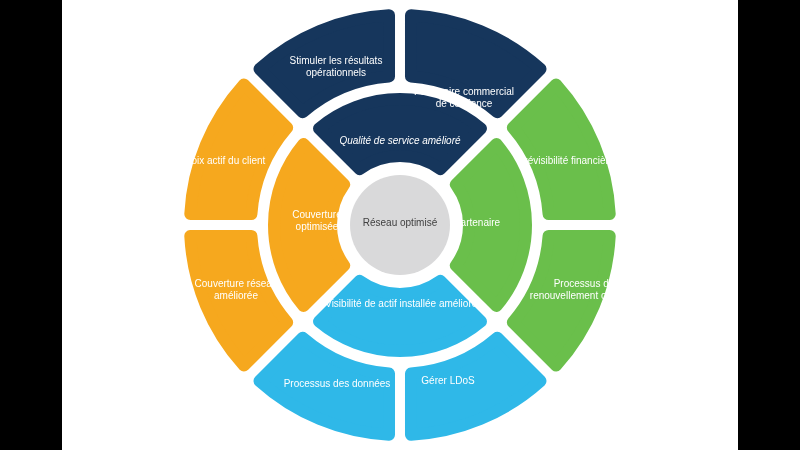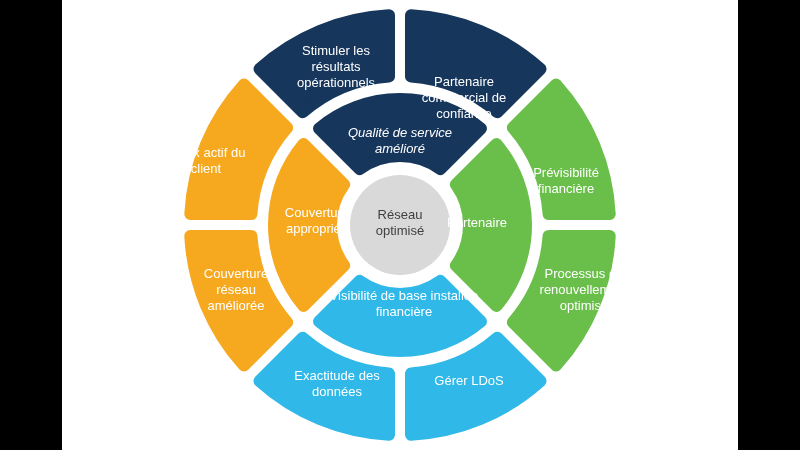--- a/index.html
+++ b/index.html
@@ -6,31 +6,31 @@
   body{
     width:800px;height:450px;position:relative;background:#ffffff;overflow:hidden;
     font-family:"Liberation Sans", sans-serif;
   }
   .side-bar{position:absolute;top:0;height:450px;width:62px;background:#000000;}
   .side-bar.left{left:0;}
   .side-bar.right{right:0;}
   #wheel{position:absolute;left:0;top:0;}
   .lbl{
     position:absolute;transform:translate(-50%,-50%);
-    text-align:center;color:#ffffff;font-size:13px;line-height:1.22;
+    text-align:center;color:#ffffff;font-size:10px;line-height:1.22;
     font-weight:400;pointer-events:none;
   }
   .l-stimuler{left:336px;top:67px;width:110px;}
   .l-partenaire{left:464px;top:63px;width:110px;margin-top:35px;}
-  .l-previsibilite{left:566px;top:161px;width:100px;margin-top:20px;}
+  .l-previsibilite{left:566px;top:161px;width:100px;}
   .l-processus{left:584px;top:290px;width:130px;}
-  .l-gerer{left:469px;top:381px;width:100px;text-align:center;}
+  .l-gerer{left:448px;top:381px;width:100px;text-align:center;}
   .l-exactitude{left:337px;top:384px;width:110px;}
   .l-couverture-reseau{left:236px;top:290px;width:90px;}
-  .l-choix{left:206px;top:161px;width:90px;}
+  .l-choix{left:222px;top:161px;width:90px;}
   .l-qualite{left:400px;top:141px;width:130px;font-style:italic;}
   .l-simplifier{left:477px;top:223px;width:90px;}
   .l-visibilite{left:404px;top:304px;width:160px;}
   .l-couverture-opt{left:317px;top:221px;width:90px;}
   .l-centre{left:400px;top:223px;width:80px;color:#404040;}
 </style>
 </head>
 <body>
 
 <div class="side-bar left"></div>
@@ -50,22 +50,22 @@
     <path d="M 480.99 321.52 A 126 126 0 0 1 319.01 321.52 L 359.57 280.92 A 69 69 0 0 0 440.43 280.92 Z" fill="#2fb8e8" stroke="#2fb8e8" stroke-width="12" stroke-linejoin="round"></path>
     <path d="M 303.48 305.99 A 126 126 0 0 1 303.48 144.01 L 344.08 184.57 A 69 69 0 0 0 344.08 265.43 Z" fill="#f6a81e" stroke="#f6a81e" stroke-width="12" stroke-linejoin="round"></path>
     <circle cx="400" cy="225" r="50" fill="#d9d9da"></circle>
   </svg>
 
 <div class="lbl l-stimuler">Stimuler les résultats opérationnels</div>
 <div class="lbl l-partenaire">Partenaire commercial de confiance</div>
 <div class="lbl l-previsibilite">Prévisibilité financière</div>
 <div class="lbl l-processus">Processus de renouvellement optimisé</div>
 <div class="lbl l-gerer">Gérer LDoS</div>
-<div class="lbl l-exactitude">Exactitude des données</div>
+<div class="lbl l-exactitude">Processus des données</div>
 <div class="lbl l-couverture-reseau">Couverture réseau améliorée</div>
 <div class="lbl l-choix">Choix actif du client</div>
 
 <div class="lbl l-qualite">Qualité de service amélioré</div>
 <div class="lbl l-simplifier">Partenaire</div>
-<div class="lbl l-visibilite">Visibilité de base installée financière</div>
-<div class="lbl l-couverture-opt">Couverture appropriée</div>
+<div class="lbl l-visibilite">Visibilité de actif installée améliorée</div>
+<div class="lbl l-couverture-opt">Couverture optimisée</div>
 
 <div class="lbl l-centre">Réseau optimisé</div>
 
 </body></html>

